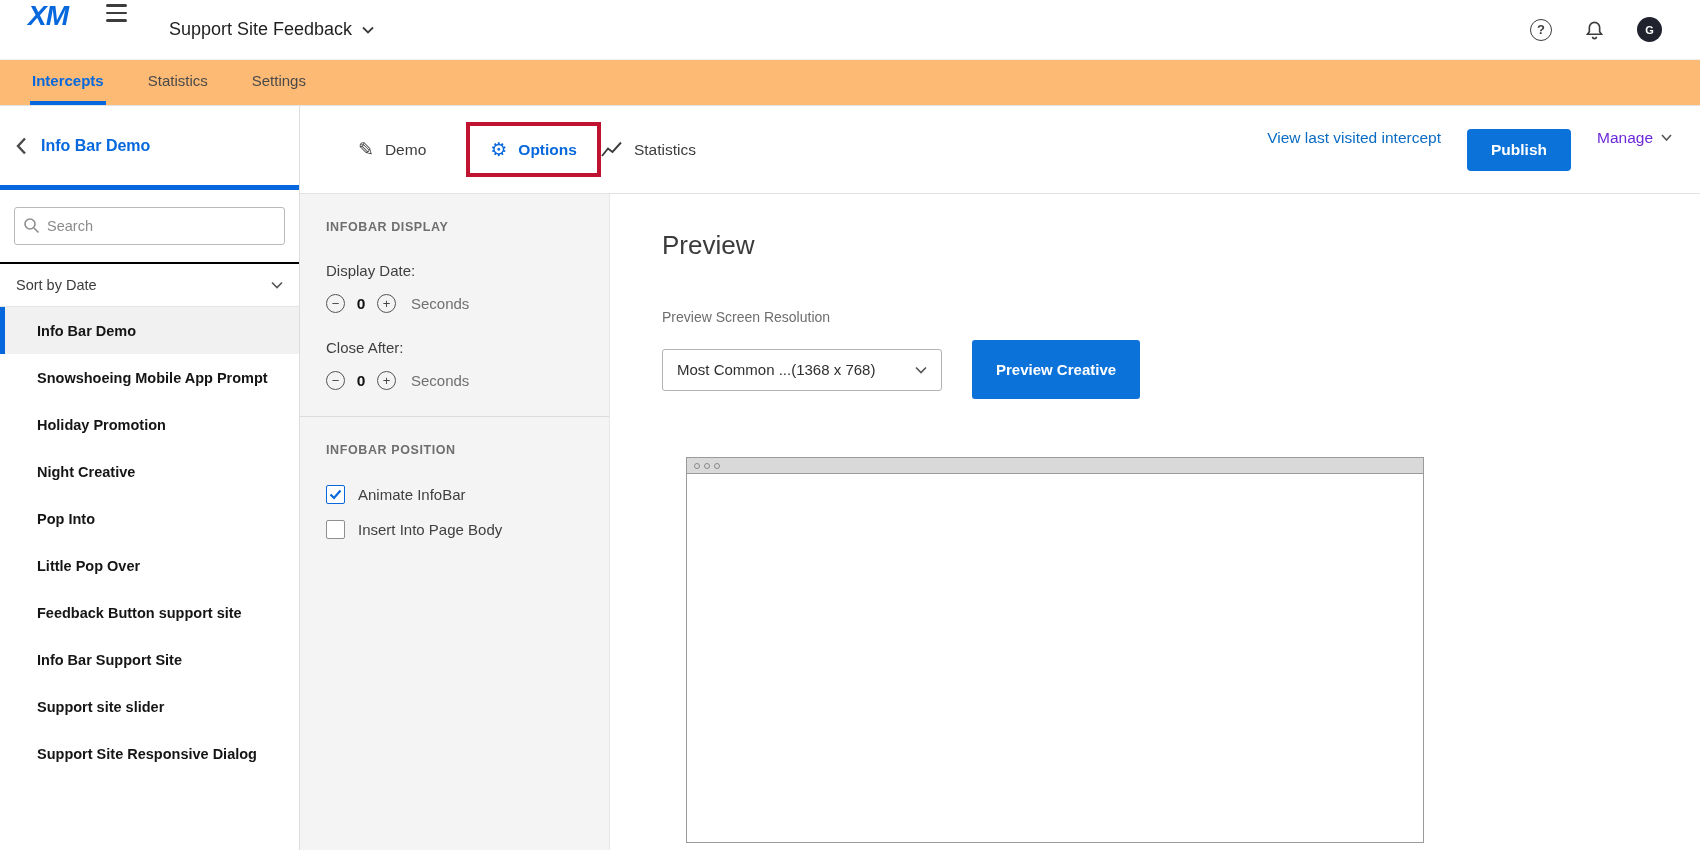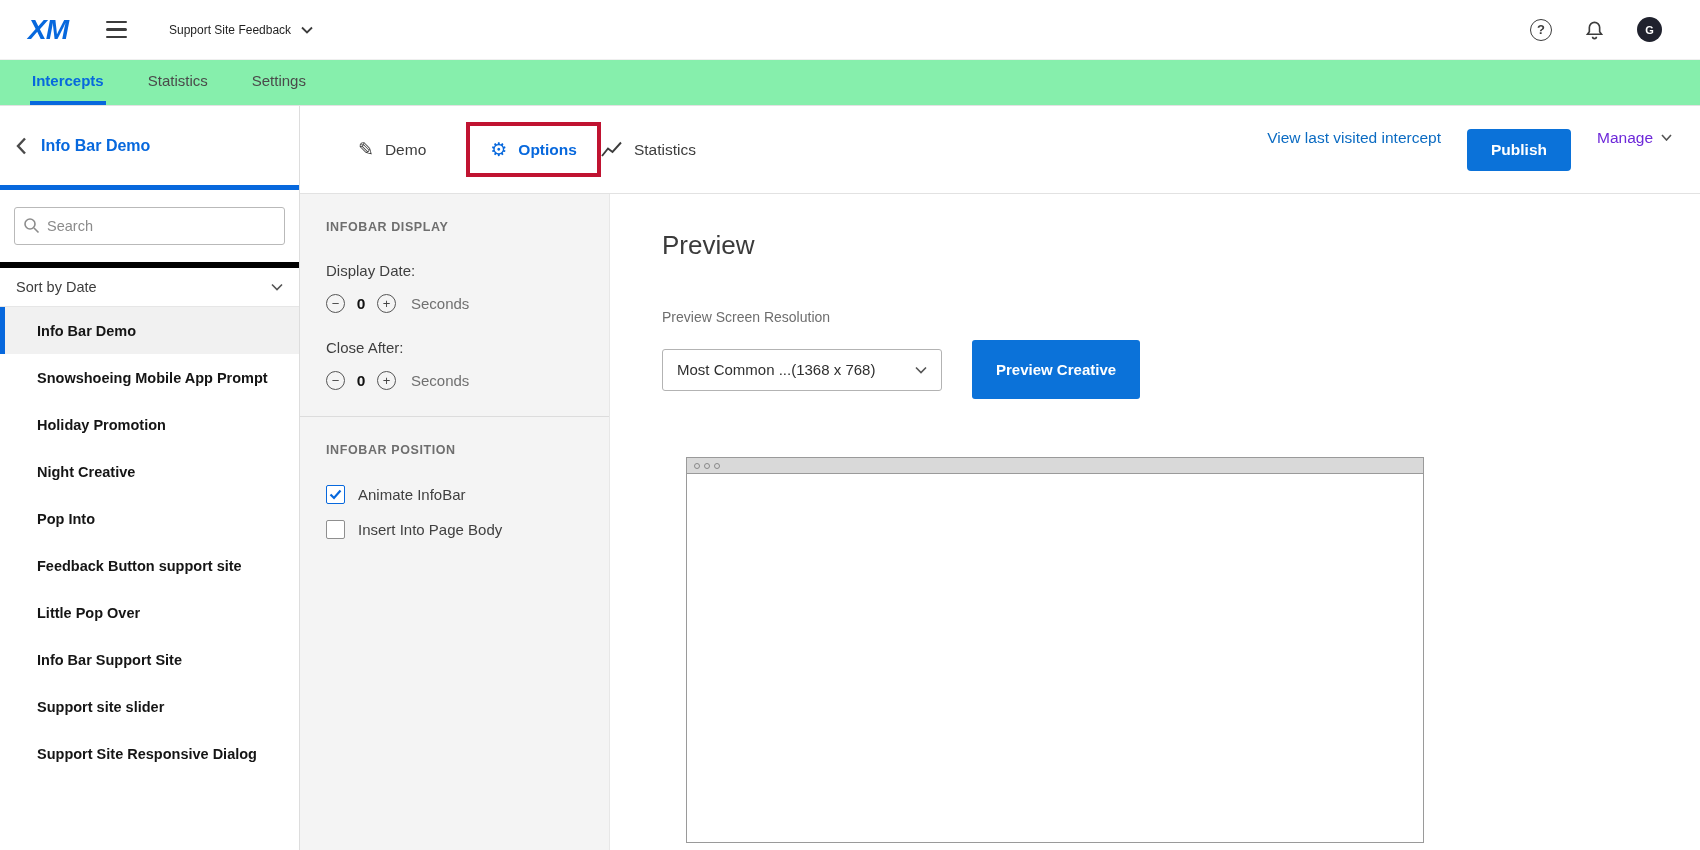--- a/index.html
+++ b/index.html
@@ -11,49 +11,49 @@
     --panel-bg:#f4f4f4;
     --text-dark:#1a1a1a;
     --text-mid:#3c3c3c;
     --text-gray:#6e6e6e;
   }
   *{box-sizing:border-box;margin:0;padding:0;}
   html,body{width:1700px;height:850px;overflow:hidden;}
   body{font-family:"Liberation Sans","DejaVu Sans",sans-serif;background:#fff;color:var(--text-dark);}
 
   
-  .topbar{height:60px;display:flex;align-items:center;padding:0 28px;border-bottom:1px solid #efefef;background:#fff;}
+  .topbar{height:60px;display:flex;padding:0 28px;border-bottom:1px solid #efefef;background:#fff;}
   .logo{font-size:28px;font-weight:900;font-style:italic;color:var(--accent);letter-spacing:-1px;}
   .hamburger{margin-left:34px;background:none;border:none;cursor:pointer;display:flex;flex-direction:column;gap:5px;padding:4px;}
   .hamburger span{display:block;width:21px;height:2.5px;background:#3c3c3c;border-radius:2px;}
-  .app-title{margin-left:38px;display:flex;align-items:center;gap:10px;font-size:12px;color:#1f1f1f;cursor:pointer;}
+  .app-title{margin-left:38px;display:flex;align-items:center;gap:10px;font-size:18px;color:#1f1f1f;cursor:pointer;}
   .topbar-right{margin-left:auto;display:flex;align-items:center;gap:32px;margin-right:10px;}
   .help-icon{width:22px;height:22px;border:1.6px solid #3c3c3c;border-radius:50%;display:flex;align-items:center;justify-content:center;font-size:13px;font-weight:700;color:#3c3c3c;cursor:pointer;}
   .avatar{width:25px;height:25px;border-radius:50%;background:#20222e;color:#fff;font-size:11px;font-weight:700;display:flex;align-items:center;justify-content:center;cursor:pointer;}
   .icon-btn{background:none;border:none;cursor:pointer;display:flex;align-items:center;}
 
   
-  .tabs{height:46px;display:flex;align-items:stretch;padding-left:30px;border-bottom:1px solid var(--border);background:#86efac;}
+  .tabs{height:46px;display:flex;align-items:stretch;padding-left:30px;border-bottom:1px solid var(--border);background:#fdba74;}
   .tab{display:flex;align-items:center;margin-right:40px;font-size:15px;color:#4a4a4a;cursor:pointer;border-bottom:4px solid transparent;padding:0 2px;}
   .tab.active{color:var(--accent);font-weight:700;border-bottom-color:var(--accent);}
 
   
   .content-root{display:flex;height:744px;}
 
   
   .sidebar{width:300px;border-right:1px solid #ddd;display:flex;flex-direction:column;background:#fff;}
   .sidebar-header{height:84px;display:flex;align-items:center;gap:14px;padding:0 16px;border-bottom:5px solid var(--accent);}
   .back-chevron{cursor:pointer;display:flex;align-items:center;background:none;border:none;}
   .sidebar-header .name{color:var(--accent);font-weight:700;font-size:16px;cursor:pointer;}
   .search-wrap{padding:17px 14px;}
   .search-box{position:relative;}
   .search-box input{width:100%;height:38px;border:1px solid #b9b9b9;border-radius:3px;padding:0 10px 0 32px;font-size:14.5px;color:#333;font-family:inherit;outline:none;}
   .search-box input::placeholder{color:#8b8b8b;}
   .search-box svg{position:absolute;left:9px;top:10px;}
-  .sort-row{height:45px;border-top:6px solid #000000;border-bottom:1px solid #e6e6e6;display:flex;align-items:center;justify-content:space-between;padding:0 16px;font-size:14.5px;color:#3c3c3c;cursor:pointer;}
+  .sort-row{height:45px;border-top:2px solid #000000;border-bottom:1px solid #e6e6e6;display:flex;align-items:center;justify-content:space-between;padding:0 16px;font-size:14.5px;color:#3c3c3c;cursor:pointer;}
   .intercept-list{flex:1;overflow:hidden;}
   .list-item{height:47px;display:flex;align-items:center;padding-left:37px;font-size:14.5px;font-weight:700;color:#151515;cursor:pointer;}
   .list-item.selected{background:#f1f1f1;border-left:5px solid var(--accent);padding-left:32px;}
 
   
   .main{flex:1;display:flex;flex-direction:column;min-width:0;}
   .toolbar{height:88px;display:flex;align-items:center;border-bottom:1px solid var(--border);padding:0 28px 0 58px;background:#fff;}
   .tool-item{display:flex;align-items:center;gap:11px;font-size:15.5px;color:#3c3c3c;cursor:pointer;}
   .pencil-glyph{font-size:19px;color:#3c3c3c;}
   .options-annotated{border:4px solid var(--annotation);padding:12px 20px;margin-left:40px;display:flex;align-items:center;gap:11px;cursor:pointer;}
@@ -155,22 +155,22 @@
           <polyline points="1,1.5 6,6.5 11,1.5" fill="none" stroke="#555" stroke-width="1.6"></polyline>
         </svg>
     </div>
 
     <div class="intercept-list">
       <div class="list-item selected">Info Bar Demo</div>
       <div class="list-item">Snowshoeing Mobile App Prompt</div>
       <div class="list-item">Holiday Promotion</div>
       <div class="list-item">Night Creative</div>
       <div class="list-item">Pop Into</div>
+      <div class="list-item">Little Pop Over</div>
       <div class="list-item">Feedback Button support site</div>
-      <div class="list-item">Little Pop Over</div>
       <div class="list-item">Info Bar Support Site</div>
       <div class="list-item">Support site slider</div>
       <div class="list-item">Support Site Responsive Dialog</div>
     </div>
   </aside>
 
   <section class="main">
 
     <div class="toolbar">
       <div class="tool-item">

